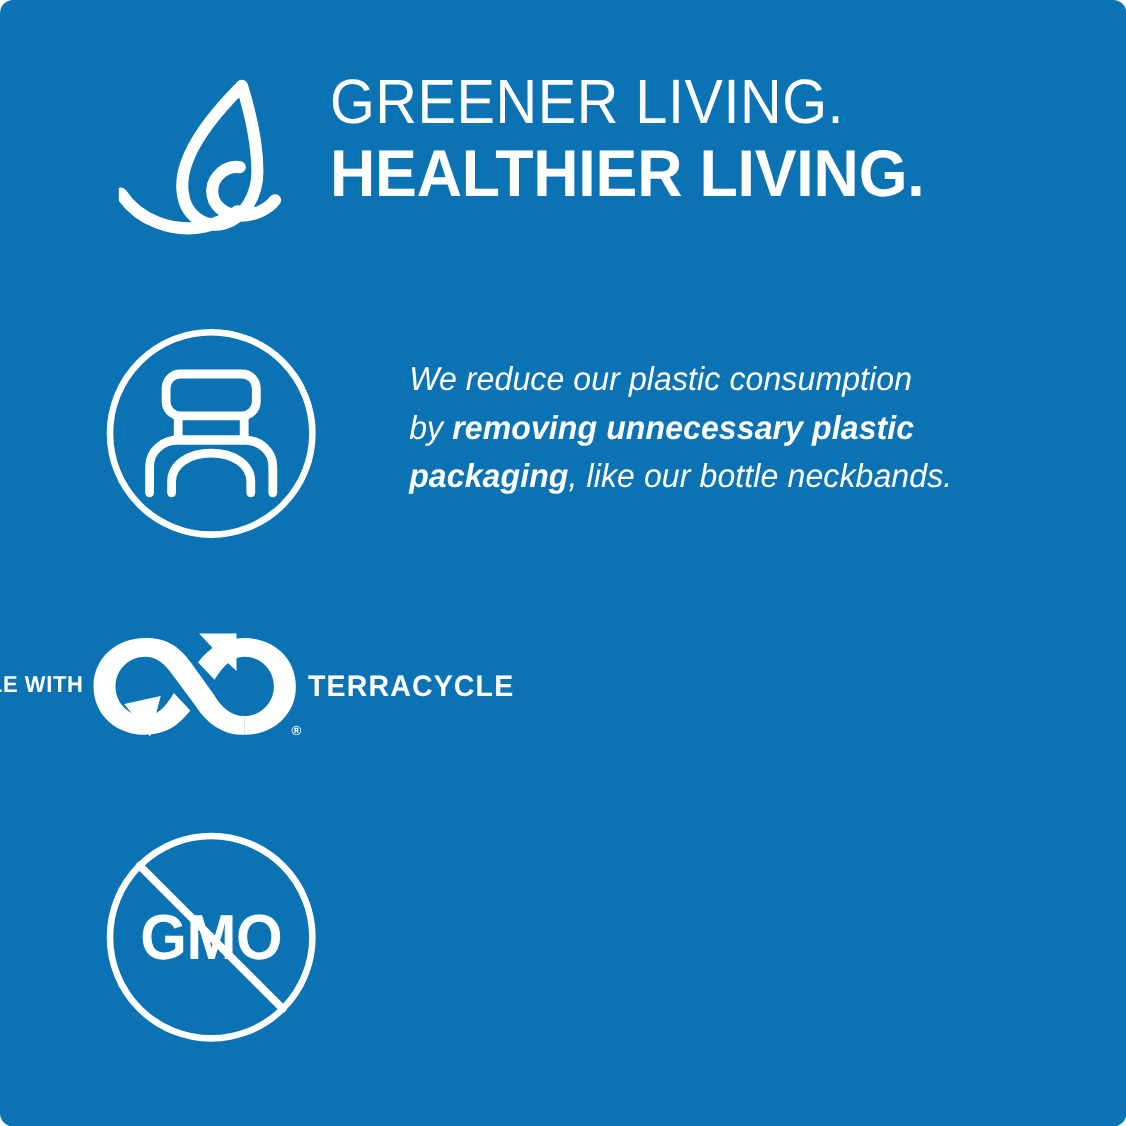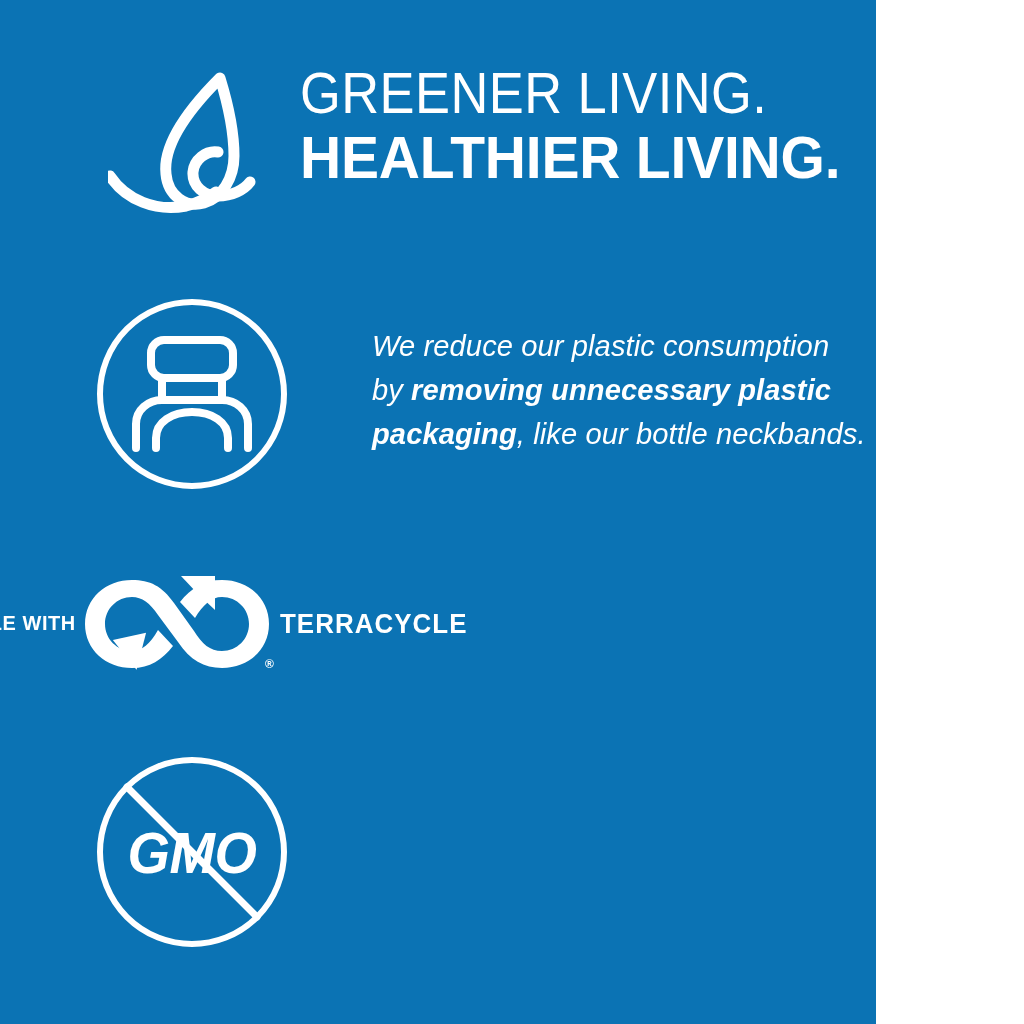--- a/index.html
+++ b/index.html
@@ -2,26 +2,27 @@
 <html><head>
 <meta charset="utf-8">
 <style>
   html, body {
     margin: 0;
     padding: 0;
     background: #ffffff;
   }
   #stage {
     position: relative;
-    width: 876px;
+    width: 1024px;
     height: 1024px;
     background: #0b73b4;
     overflow: hidden;
     font-family: "Liberation Sans", sans-serif;
     color: #ffffff;
+    border-radius: 12px;
     -webkit-font-smoothing: antialiased;
   }
 
   
   #header {
     position: absolute;
     left: 0;
     top: 62px;
     width: 1024px;
     height: 170px;
@@ -76,21 +77,21 @@
     position: relative;
     flex: 0 0 auto;
     width: 200px;
     margin-left: 92px;
     display: flex;
     align-items: center;
     justify-content: center;
   }
   #row-0 .row-icon { height: 196px; }
   #row-1 .row-icon { height: 180px; }
-  #row-2 .row-icon { height: 200px; font-style: italic; }
+  #row-2 .row-icon { height: 200px; }
 
   .row-text {
     flex: 1 1 auto;
     margin-left: 80px;
     padding-right: 30px;
     font-style: italic;
   }
   #row-0 .row-text { padding-top: 28px; }
   #row-1 .row-text { padding-top: 10px; }
   #row-2 .row-text { padding-top: 4px; }

